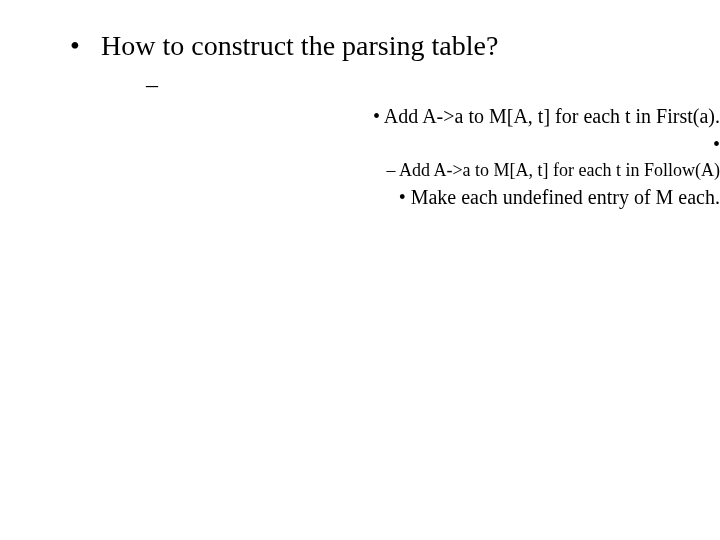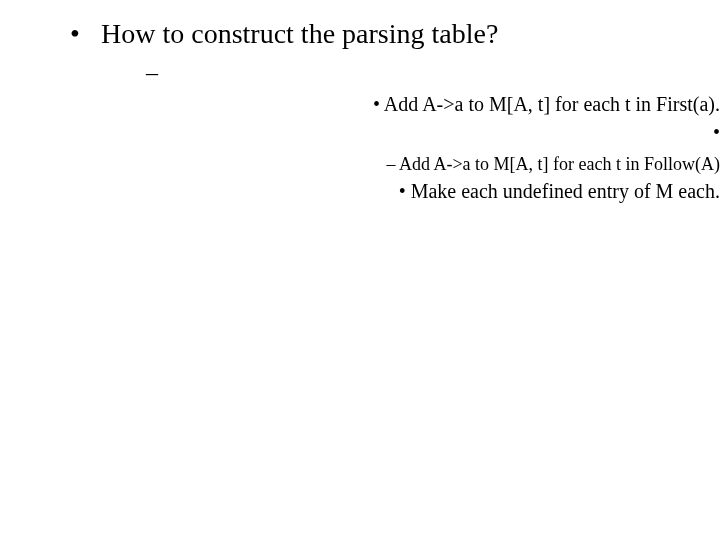--- a/index.html
+++ b/index.html
@@ -8,21 +8,21 @@
     width: 720px;
     height: 540px;
     background: #fff;
     font-family: "Times New Roman", Times, serif;
     color: #000;
   }
   .slide {
     box-sizing: border-box;
     width: 720px;
     height: 540px;
-    padding-top: 16px;
+    padding-top: 28px;
     border-radius: 9px;
   }
   ul, li {
     margin: 0;
     padding: 0;
     list-style: none;
   }
   .lvl1 {
     padding-left: 70px;
   }
@@ -74,21 +74,21 @@
     text-align: right;
   }
   .lvl3 > li::before {
     content: "•";
     display: inline-block;
     width: 16px;
     text-indent: 0;
   }
   .lvl4 {
     padding-left: 40px;
-    margin-top: 8px;
+    margin-top: 2px;
   }
   .lvl4 > li {
     font-size: 18px;
     line-height: 1.3;
     padding-left: 16px;
     text-indent: -16px;
     margin-bottom: 2px;
     max-width: 480px;
   }
   .lvl4 > li::before {

